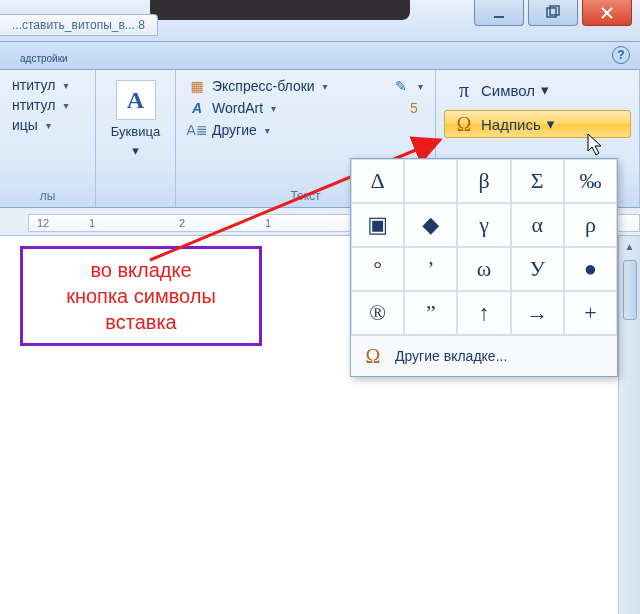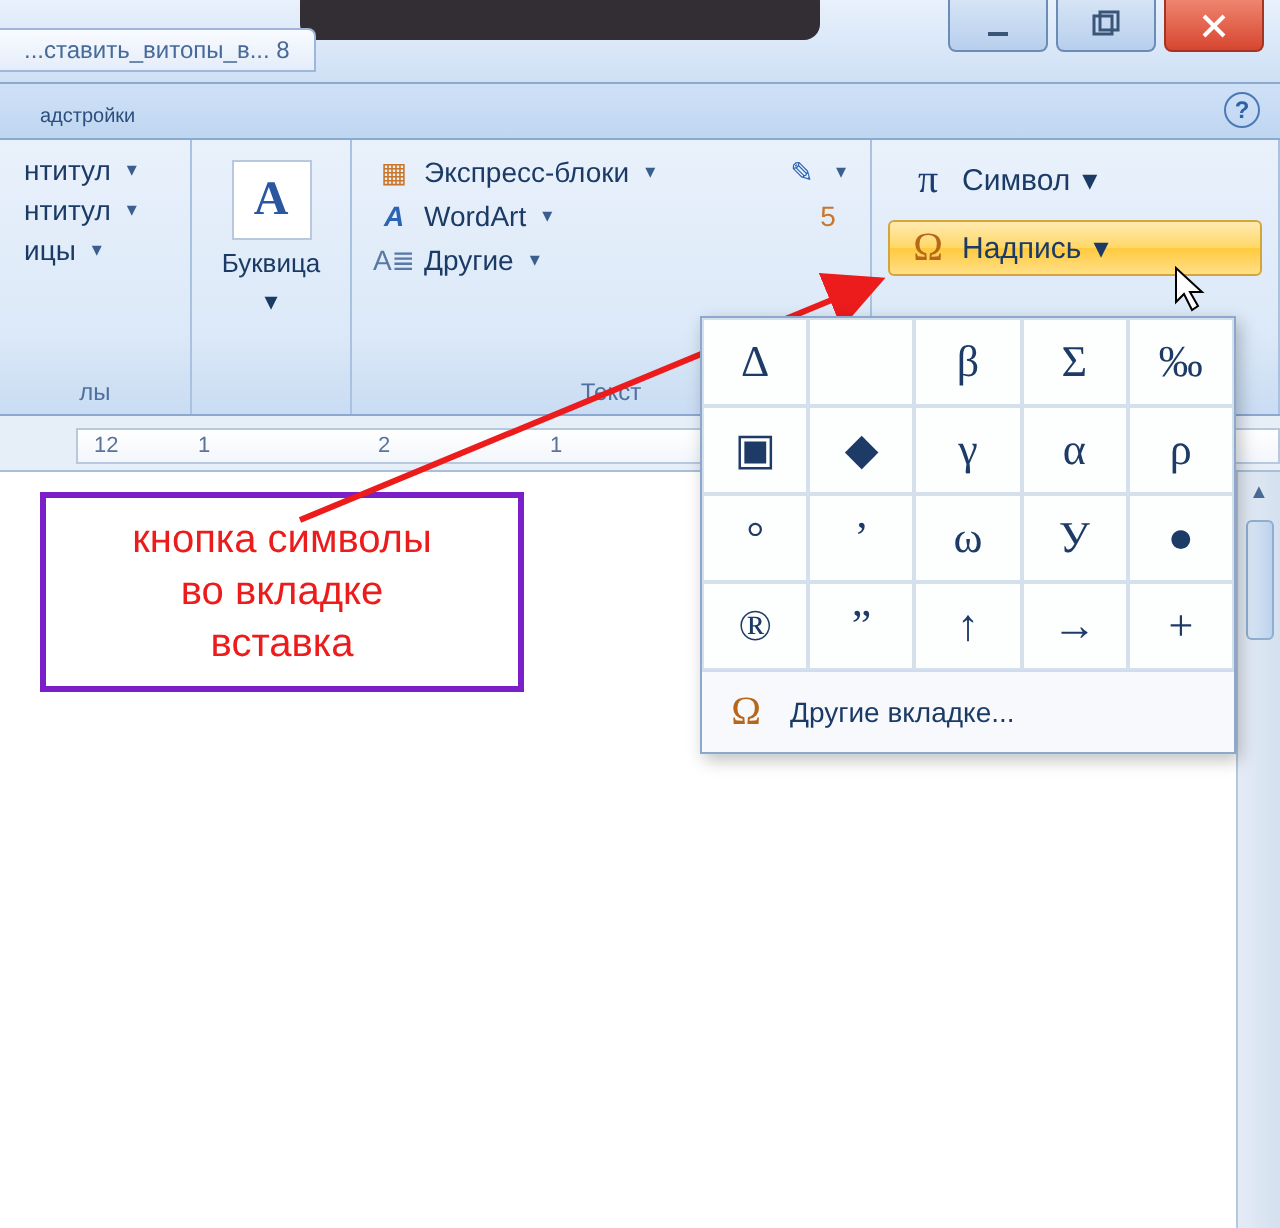--- a/index.html
+++ b/index.html
@@ -128,21 +128,21 @@
   .sym-group .sym-ico {
     width:22px;height:22px;display:flex;align-items:center;justify-content:center;
     font-family:"Times New Roman",serif;font-size:20px;color:#1a3c70;
   }
   
   .ruler {
     height:28px;background:#e6eef8;border-bottom:1px solid #a9bfd9;
     position:relative;
   }
   .ruler-inner {
-    position:absolute;left:38px;right:0;top:6px;height:18px;
+    position:absolute;left:28px;right:0;top:6px;height:18px;
     background:linear-gradient(to bottom,#fff,#f2f6fb);
     border:1px solid #b7c8df;
   }
   .ruler-num { position:absolute; top:2px; color:#5a7399; font-size:11px; }
   
   .doc-area { display:flex; height:378px; }
   .doc-page { flex:1; background:#fff; }
   .vscroll {
     width:22px;background:linear-gradient(to right,#e4ecf6,#d4e0ef);
     border-left:1px solid #b4c7dd;
@@ -367,22 +367,22 @@
     <div class="sym-cell">→</div>
     <div class="sym-cell">+</div>
   </div>
   <div class="sym-more">
     <span class="omega">Ω</span>
     <span>Другие вкладке...</span>
   </div>
 </div>
 
 <div class="callout">
+  <div>во вкладке</div>
   <div>кнопка символы</div>
-  <div>во вкладке</div>
   <div>вставка</div>
 </div>
 
 <svg class="arrow-svg">
   <defs>
     <marker id="ah" markerWidth="12" markerHeight="12" refX="9" refY="5" orient="auto">
       <path d="M0,0 L10,5 L0,10 Z" fill="#ec1c1c"></path>
     </marker>
   </defs>
   <line x1="10" y1="140" x2="300" y2="20" stroke="#ec1c1c" stroke-width="3" marker-end="url(#ah)"></line>

